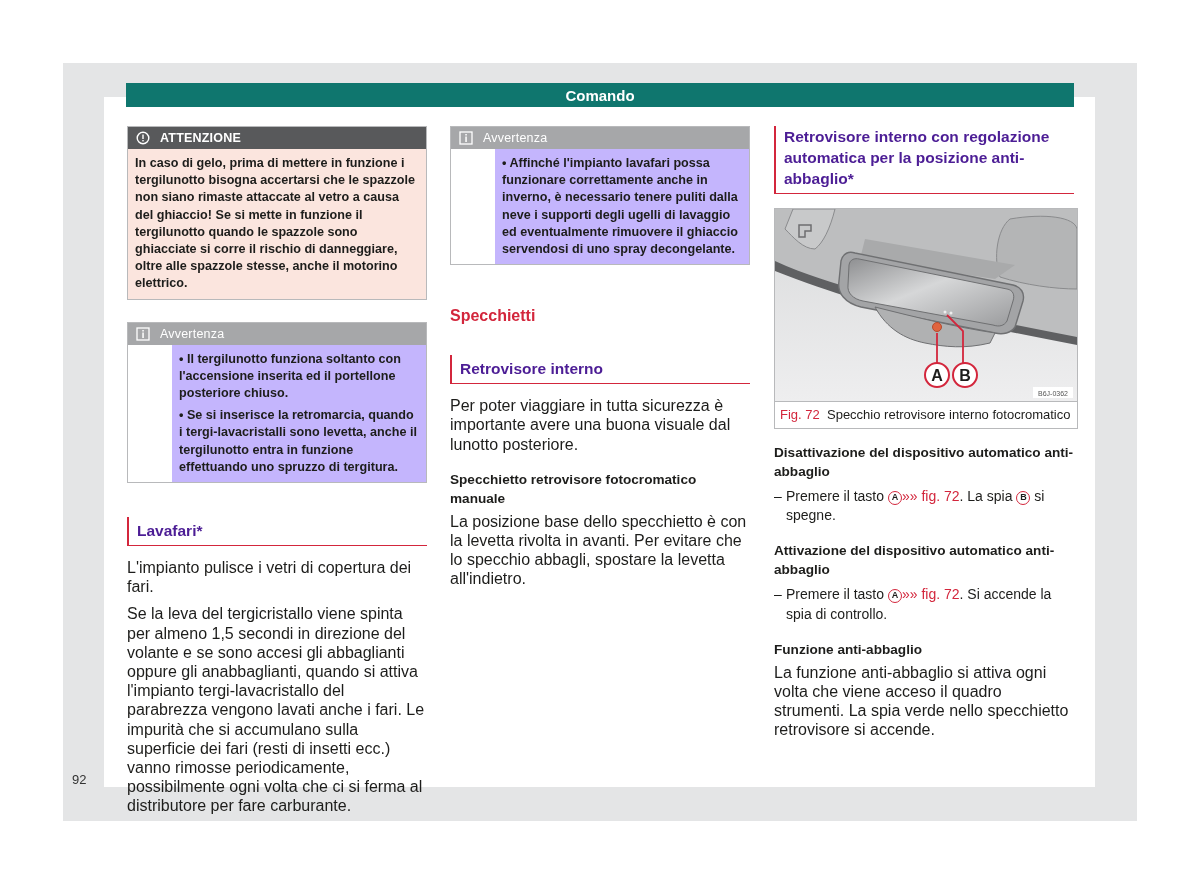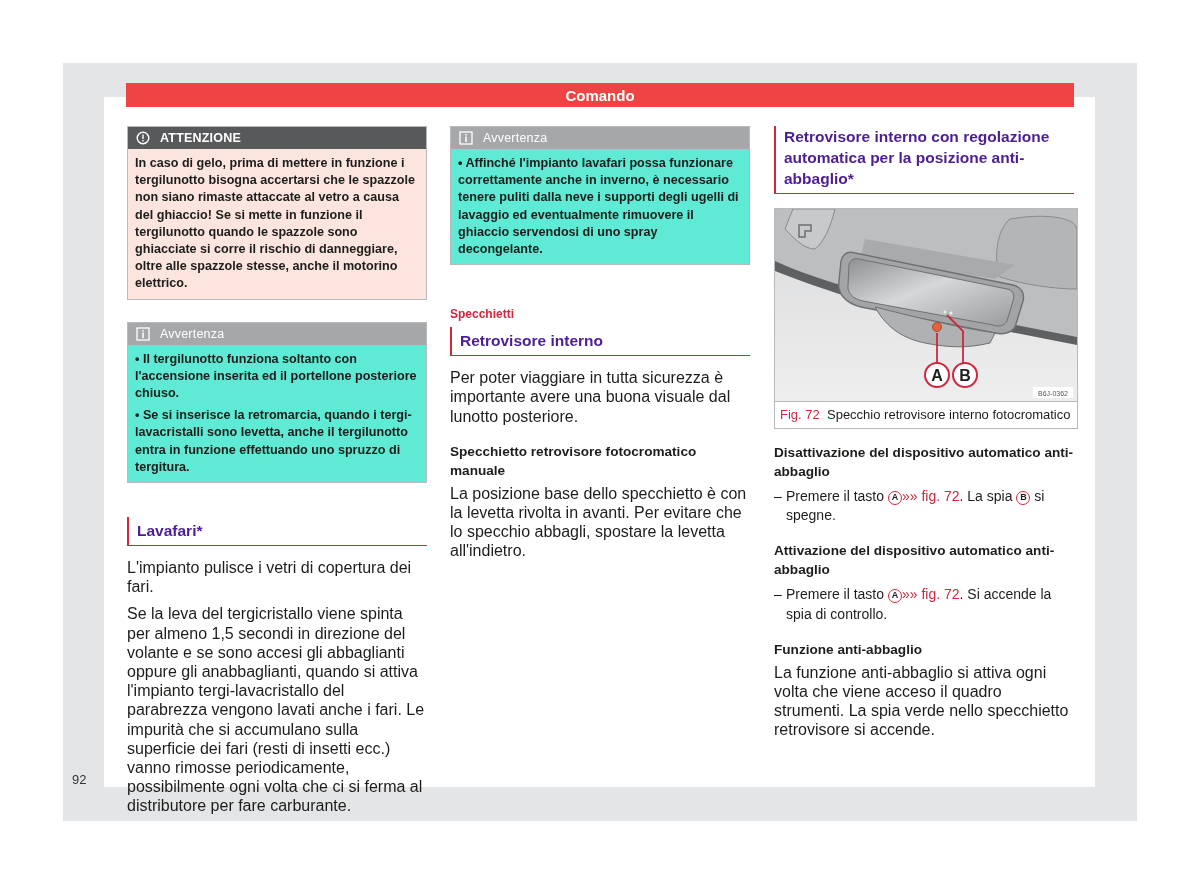--- a/index.html
+++ b/index.html
@@ -3,49 +3,49 @@
 <meta charset="utf-8">
 <style>
   html, body { margin: 0; padding: 0; }
   body {
     width: 1200px; height: 884px; background: #ffffff; position: relative; overflow: hidden;
     font-family: "Liberation Sans", "DejaVu Sans", sans-serif; color: #1d1d1b;
   }
   .frame { position: absolute; left: 63px; top: 63px; width: 1074px; height: 758px; background: #e4e5e6; }
   .inner { position: absolute; left: 104px; top: 97px; width: 991px; height: 690px; background: #ffffff; }
   .header-bar {
-    position: absolute; left: 126px; top: 83px; width: 948px; height: 24px; background: #ef4444;
+    position: absolute; left: 126px; top: 83px; width: 948px; height: 24px; background: #0f766e;
     color: #ffffff; font-weight: bold; font-size: 15px; text-align: center; line-height: 25px;
   }
   .page-num { position: absolute; left: 72px; top: 772px; font-size: 13px; color: #333; }
 
   .col { position: absolute; top: 126px; width: 300px; }
   .col1 { left: 127px; }
   .col2 { left: 450px; }
   .col3 { left: 774px; }
 
   .box { border: 1px solid #b8b9bb; margin-bottom: 22px; }
   .box-head {
     height: 22px; display: flex; align-items: center; padding-left: 8px;
     font-size: 12.5px; color: #ffffff; font-weight: bold; letter-spacing: 0.2px;
   }
   .box-head.dark { background: #58595b; }
   .box-head.light { background: #a6a7a9; font-weight: normal; }
   .box-head .ico { width: 14px; height: 14px; margin-right: 10px; display: inline-flex; align-items: center; justify-content: center; }
   .box-body { padding: 6px 7px 6px 7px; font-weight: bold; font-size: 12.6px; line-height: 17.2px; }
   .box-body.warn { background: #fbe5de; }
-  .box-body.note { background: #5eead4; }
+  .box-body.note { background: #c4b5fd; margin-left: 44px; }
   .box-body p { margin: 0 0 5px 0; }
   .box-body p:last-child { margin-bottom: 0; }
 
   .sec-head {
     border-left: 2px solid #d3263c; border-bottom: 1.5px solid #d3263c;
     padding: 4px 0 4px 8px; font-weight: bold; font-size: 15.5px; line-height: 20px; color: #4c1d95;
   }
-  .big-head { color: #d3263c; font-weight: bold; font-size: 12px; margin: 0 0 6px 0; }
+  .big-head { color: #d3263c; font-weight: bold; font-size: 16px; margin: 0 0 30px 0; }
   .txt { font-size: 16px; line-height: 19.2px; margin: 8px 0 0 0; }
   .sub { font-weight: bold; font-size: 13.6px; line-height: 19px; margin: 16px 0 0 0; }
   .dash { display: flex; font-size: 14px; line-height: 19.2px; margin-top: 6px; }
   .dash .d { width: 12px; flex: none; }
   .circ {
     display: inline-flex; width: 14px; height: 14px; border: 1.5px solid #d3263c; border-radius: 50%;
     font-size: 9px; font-weight: bold; align-items: center; justify-content: center; vertical-align: 1px;
     line-height: 1; box-sizing: border-box;
   }
   .red { color: #d3263c; font-weight: normal; }

